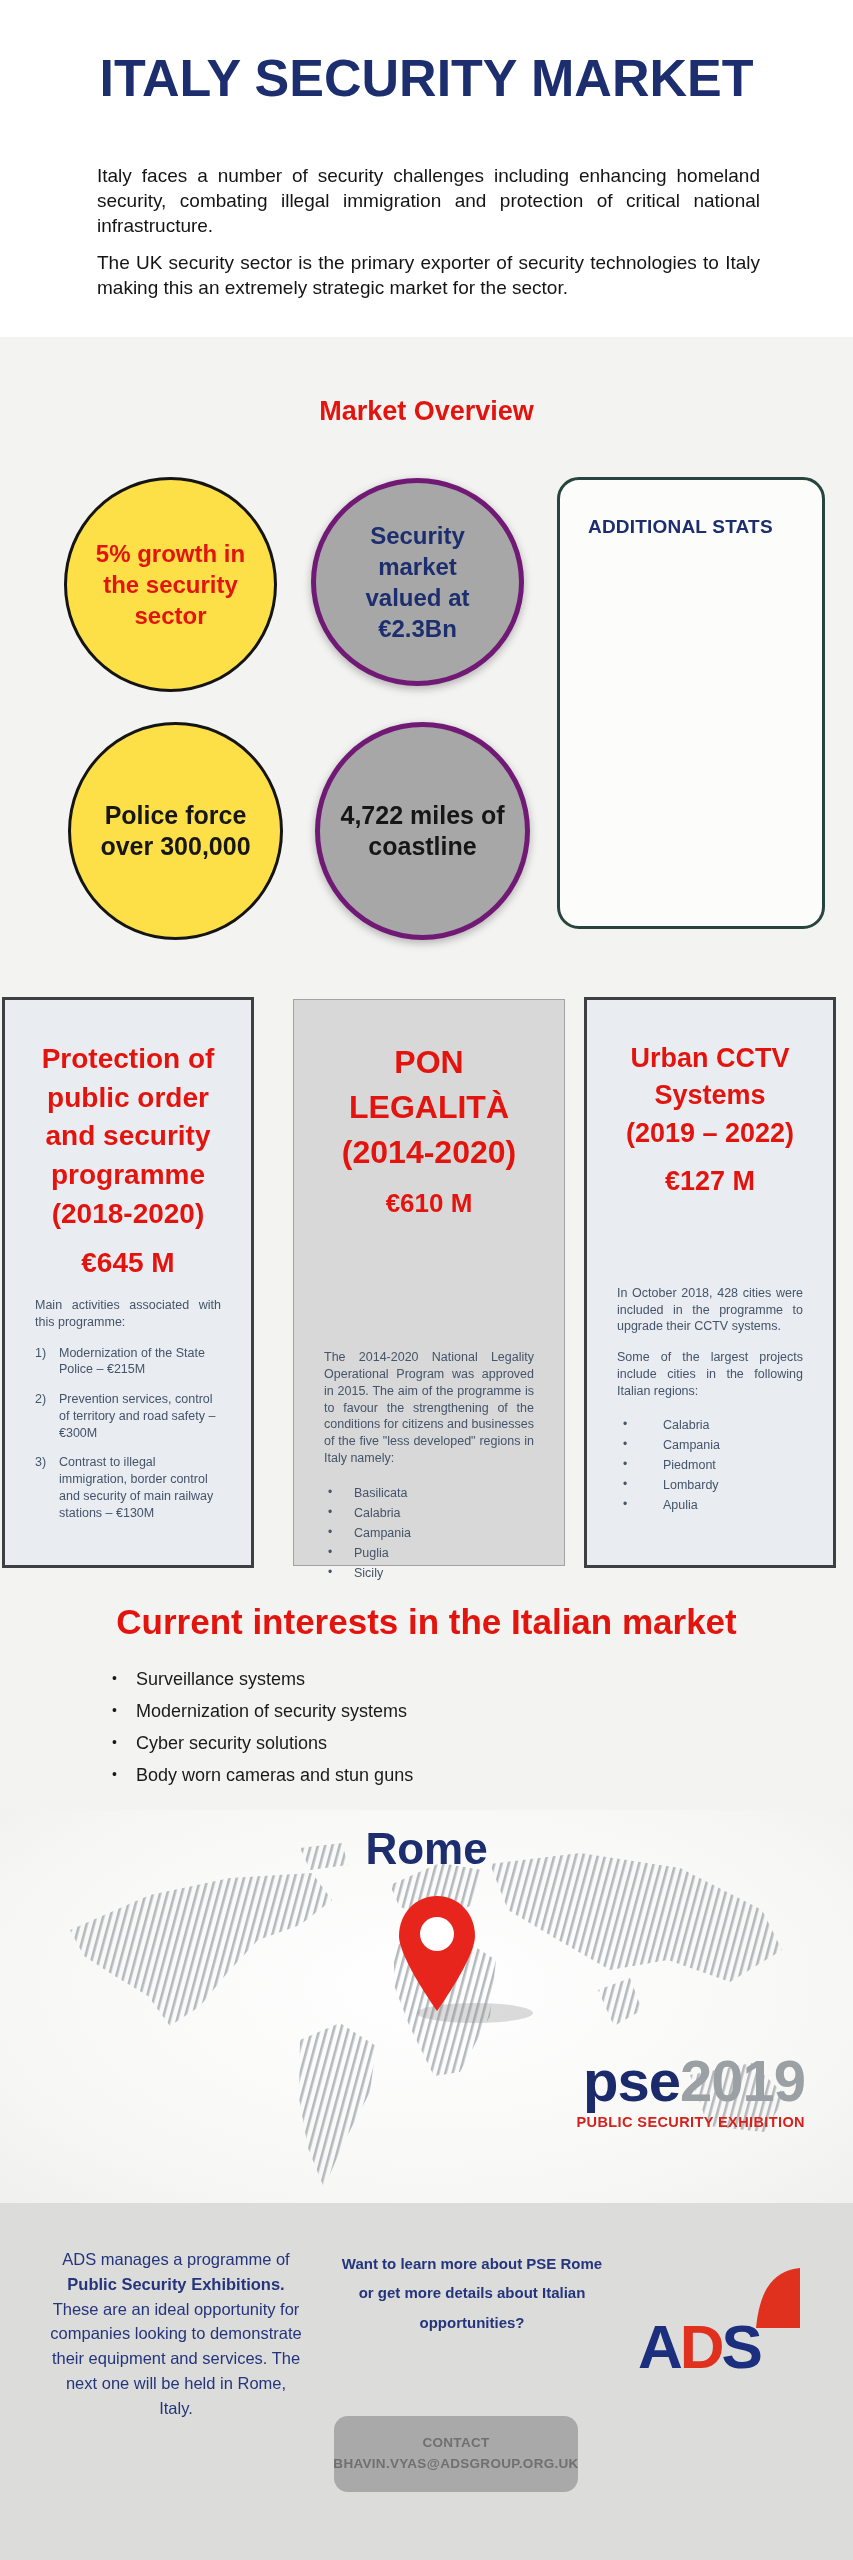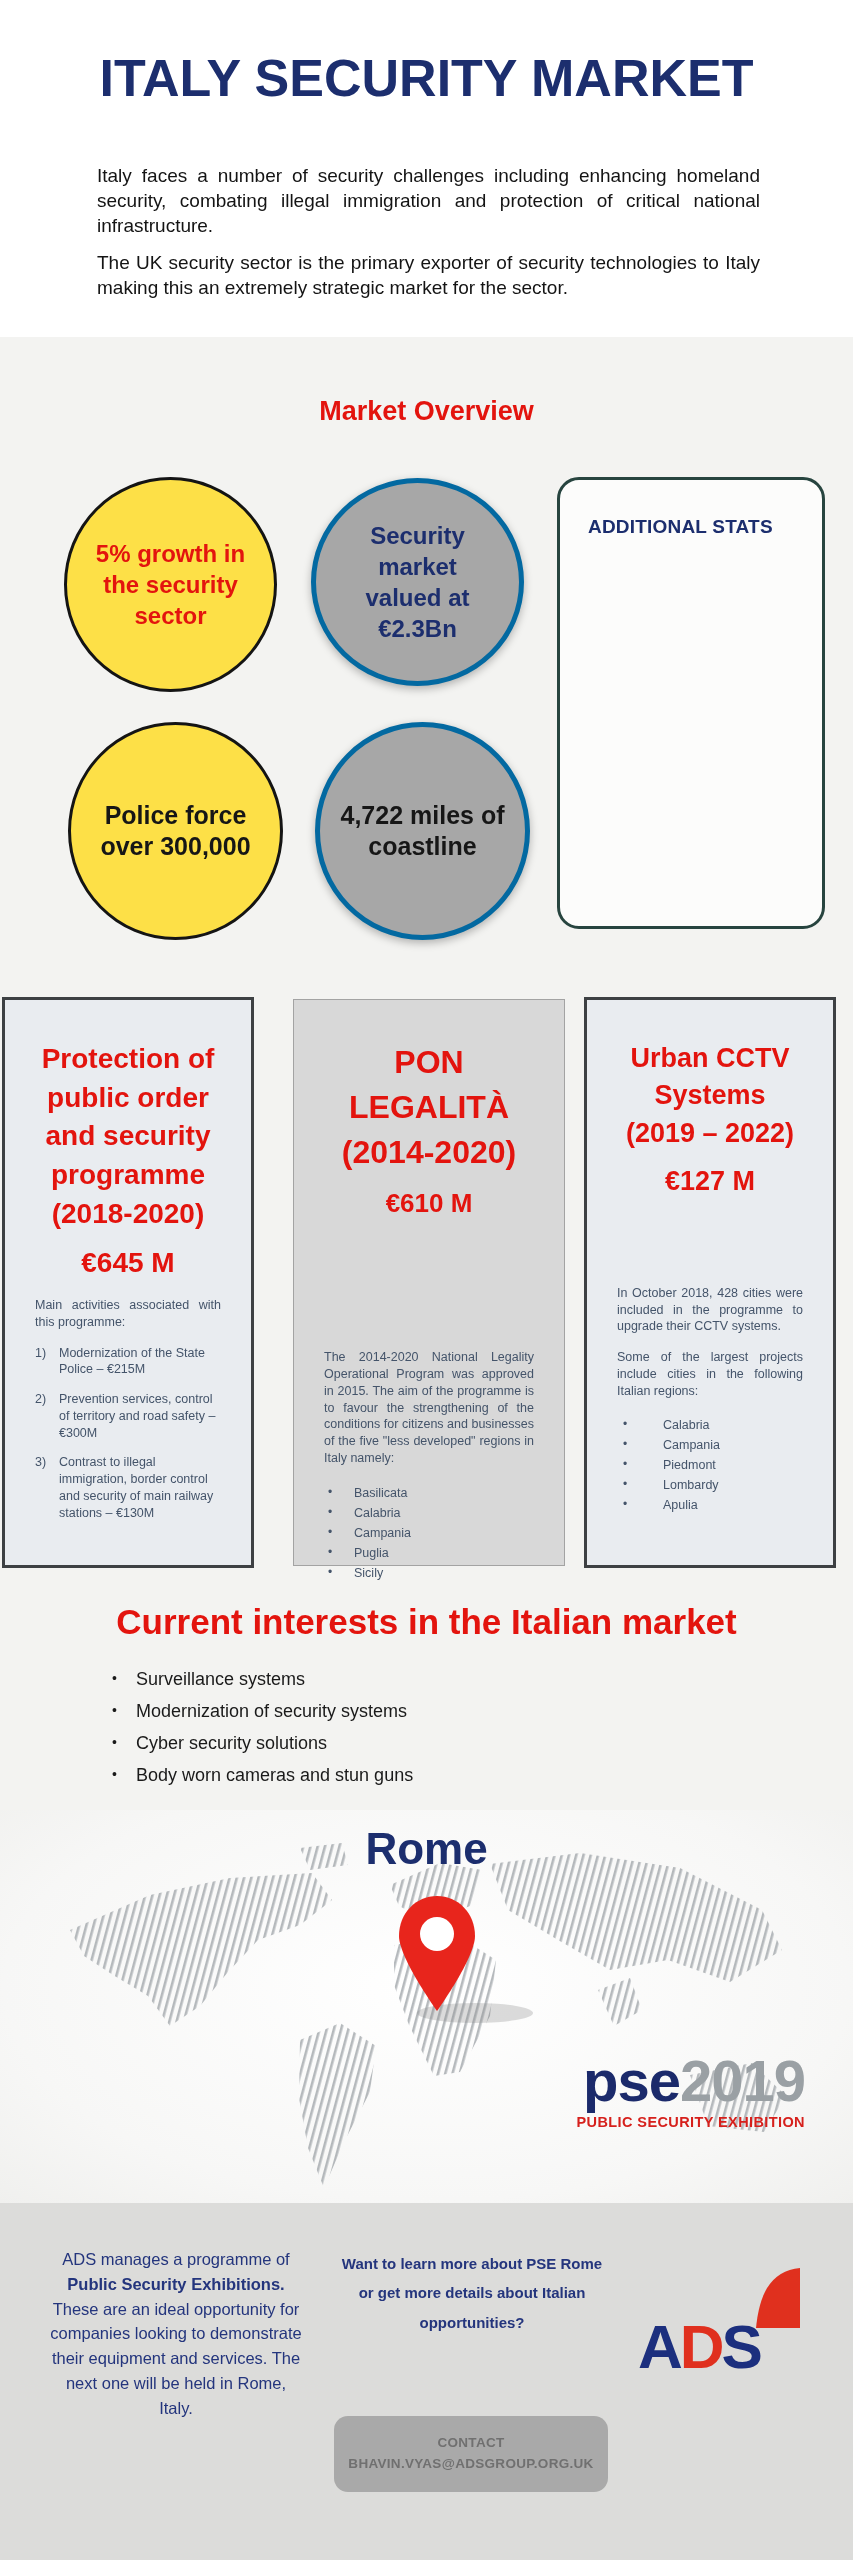--- a/index.html
+++ b/index.html
@@ -15,21 +15,21 @@
   .intro-p.p2 { top:250px; }
 
   
   .overview-band { position:absolute; top:337px; left:0; width:853px; height:1473px; background:#f3f3f1; }
   .mo-heading { position:absolute; top:396px; left:0; width:100%; text-align:center;
     font-size:27px; font-weight:bold; color:#e3140e; }
 
   .circle { position:absolute; border-radius:50%; display:flex; align-items:center; justify-content:center;
     text-align:center; font-weight:bold; line-height:1.3; }
   .c-outline { background:#fde047; border:3px solid #141414; }
-  .c-gray { background:#a7a7a7; border:5px solid #0369a1; box-shadow:0 3px 9px rgba(0,0,0,0.28); }
+  .c-gray { background:#a7a7a7; border:5px solid #701a75; box-shadow:0 3px 9px rgba(0,0,0,0.28); }
   .circle-1 { left:64px;  top:477px; width:213px; height:215px; color:#e3140e; font-size:24px; padding:0 24px; }
   .circle-2 { left:311px; top:478px; width:213px; height:208px; color:#1c2e6e; font-size:24px; padding:0 26px; }
   .circle-3 { left:68px;  top:722px; width:215px; height:218px; color:#161616; font-size:25px; padding:0 8px; line-height:1.25;justify-content:center; }
   .circle-4 { left:315px; top:722px; width:215px; height:218px; color:#161616; font-size:25px; padding:0 18px; line-height:1.25; }
 
   .stats-box { position:absolute; left:557px; top:477px; width:268px; height:452px;
     background:#fcfcfb; border:3px solid #27443f; border-radius:22px; padding:36px 24px 0 28px; }
   .stats-heading { font-size:19px; font-weight:bold; color:#1c2e6e; margin-bottom:22px; letter-spacing:0.2px; }
   .stats-list { list-style:none; }
   .stats-list li { position:relative; padding-left:28px; padding-right:18px; font-size:15.5px;
@@ -84,21 +84,21 @@
   .pse-year { color:#9aa0a4; }
   .pse-tagline { font-size:14.5px; font-weight:bold; color:#d6201c; letter-spacing:0.4px; margin-top:4px; }
 
   
   .footer { position:absolute; top:2203px; left:0; width:853px; height:357px; background:#dcdcda; }
   .about-text { position:absolute; left:50px; top:44px; width:252px; text-align:center;
     font-size:16.5px; line-height:1.5; color:#24357d; }
   .about-text .bold { font-weight:bold; }
   .cta-text { position:absolute; left:340px; top:46px; width:264px; text-align:center;
     font-size:15px; line-height:1.95; font-weight:bold; color:#24357d; }
-  .contact-btn { position:absolute; left:334px; top:213px; width:274px; height:76px;
+  .contact-btn { position:absolute; left:334px; top:213px; width:244px; height:76px;
     background:#a9a9a9; border:none; border-radius:14px; display:flex; flex-direction:column;
     align-items:center; justify-content:center; cursor:pointer;
     font-family:"Liberation Sans", sans-serif; }
   .contact-btn span { font-size:13.5px; font-weight:bold; color:#707070; line-height:1.55; letter-spacing:0.3px; }
   .ads-logo { position:absolute; left:638px; top:85px; width:170px; height:120px; }
   .ads-letters { position:absolute; left:0; top:28px; font-size:62px; font-weight:800;
     letter-spacing:-3px; line-height:1; }
   .ads-a, .ads-s { color:#1c2f7e; }
   .ads-d { color:#e0301e; }
   .ads-swoosh { position:absolute; right:6px; top:-22px; }

